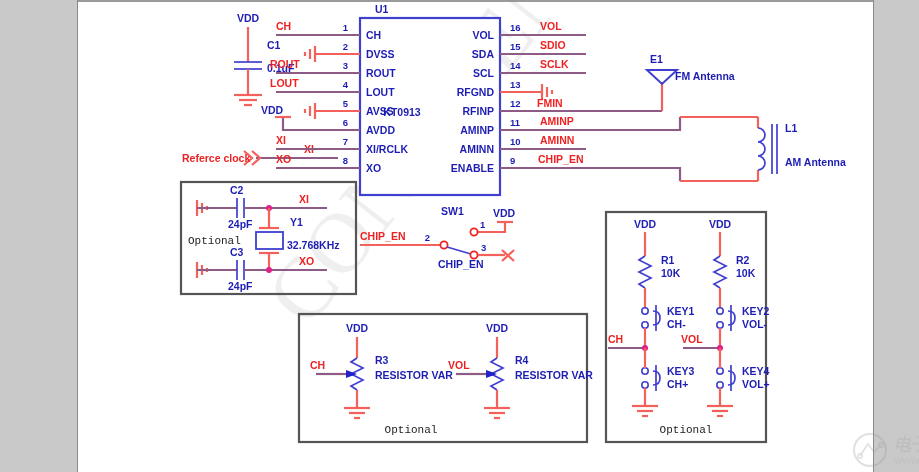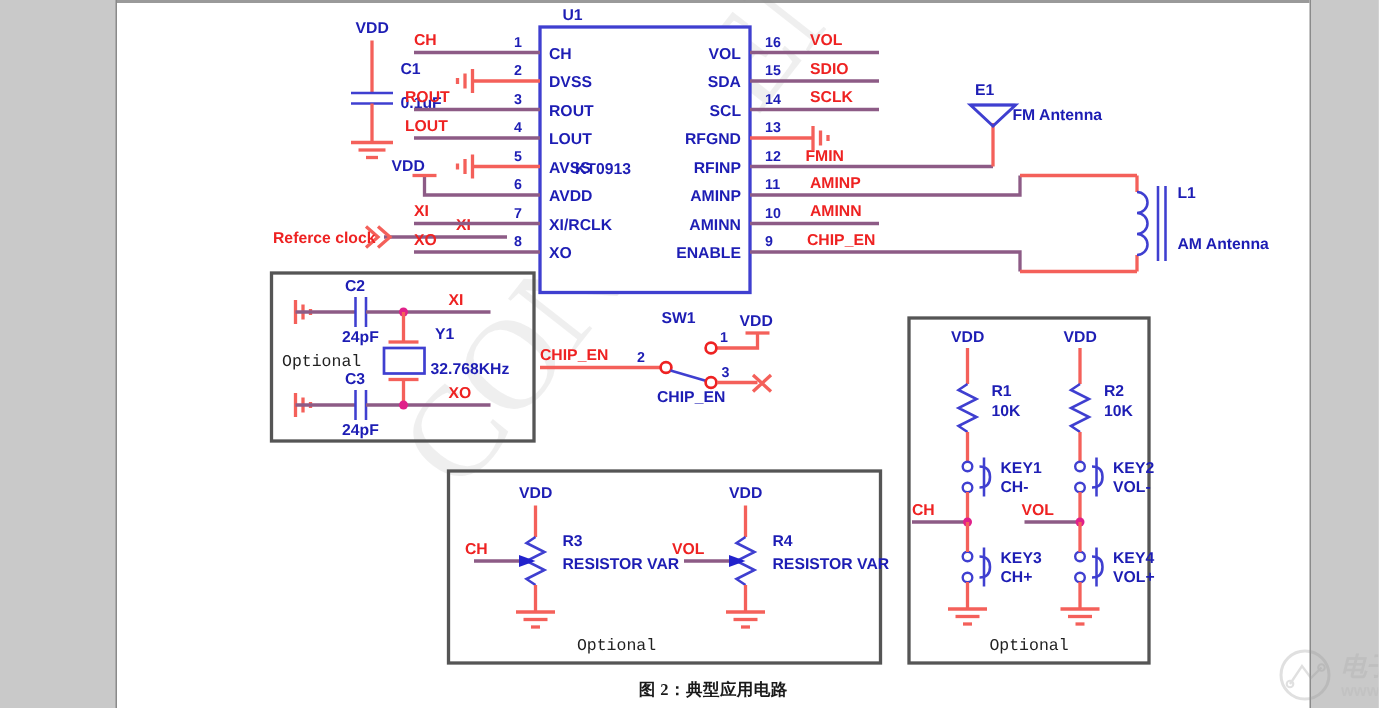--- a/index.html
+++ b/index.html
@@ -377,21 +377,20 @@
             <line class="wr" x1="629" y1="406" x2="655" y2="406"></line>
             <line class="wr" x1="634" y1="411" x2="650" y2="411"></line>
             <line class="wr" x1="639" y1="416" x2="645" y2="416"></line>
           </g>
         </g>
 
         <text class="topt" x="608" y="433" text-anchor="middle">Optional</text>
       </g>
     </svg>
 
-    <div id="caption">图 2：典型应用电路</div>
 
     <svg id="wm-logo" viewBox="0 0 150 40">
       <circle cx="22" cy="20" r="16" fill="none" stroke="#9a9a9a" stroke-width="2"></circle>
       <path d="M12 26 L20 14 L26 22 L33 15" fill="none" stroke="#9a9a9a" stroke-width="1.6"></path>
       <circle cx="12" cy="26" r="2.2" fill="none" stroke="#9a9a9a" stroke-width="1.4"></circle>
       <circle cx="33" cy="15" r="2.2" fill="none" stroke="#9a9a9a" stroke-width="1.4"></circle>
       <text x="46" y="20" font-family="Liberation Serif, serif" font-size="17" font-style="italic" font-weight="bold" fill="#a8a8a8">电子发烧友</text>
       <text x="46" y="34" font-family="Liberation Sans, sans-serif" font-size="11" font-weight="bold" fill="#b4b4b4">www.elecfans.com</text>
     </svg>
   </div>

